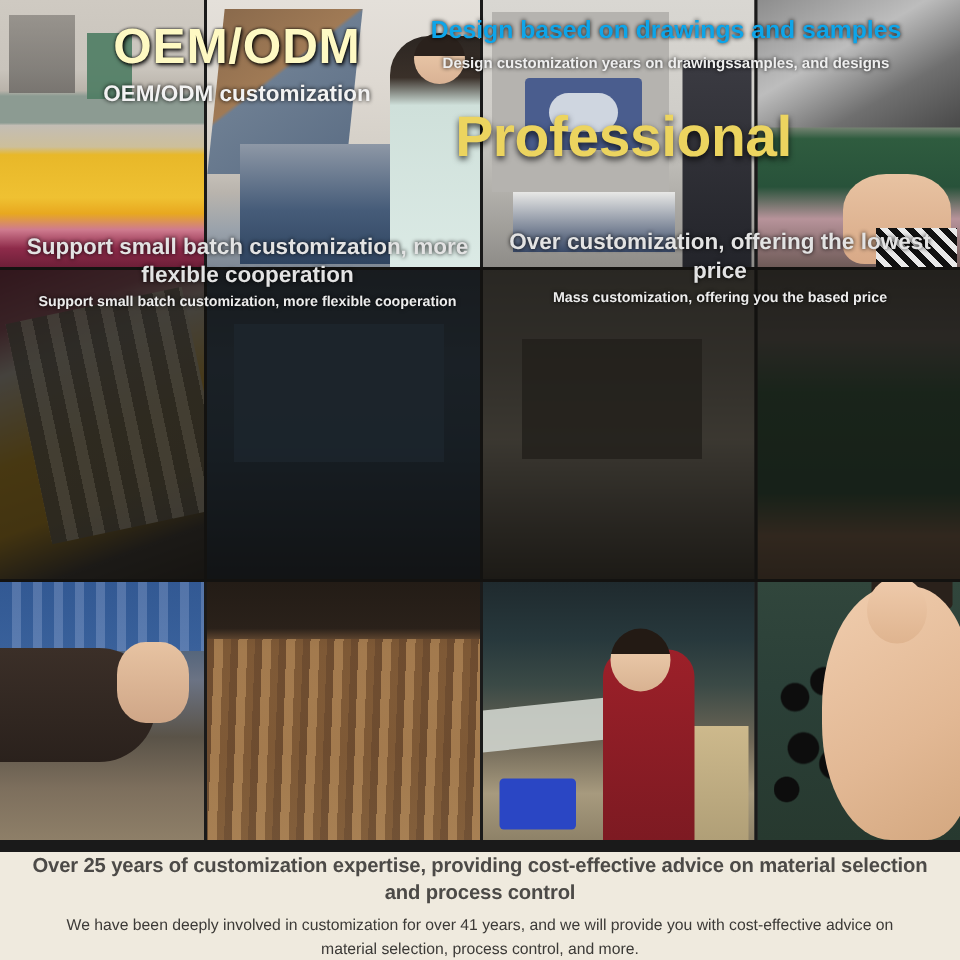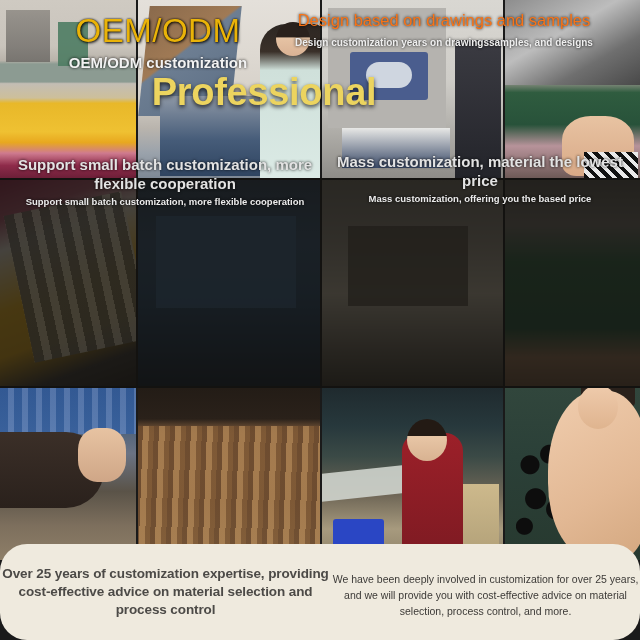--- a/index.html
+++ b/index.html
@@ -115,51 +115,51 @@
     background:linear-gradient(180deg,#efcbac,#dfb48f);}
   .p34 .dk{position:absolute;right:4%;top:0;width:40%;height:12%;background:#2a211b;border-radius:0 0 30% 30%;}
 
   
   .band{position:absolute;left:0;top:178px;width:640px;height:210px;
     background:rgba(18,16,14,.74);}
 
   
   .tx{position:absolute;text-align:center;color:#e9e9e9;}
   .t-oem{left:0;top:12px;width:316px;}
-  .t-oem .h{font-size:33px;font-weight:400;letter-spacing:.5px;color:#eab308;
+  .t-oem .h{font-size:33px;font-weight:700;letter-spacing:.5px;color:#fef9c3;
     text-shadow:0 0 2px rgba(0,0,0,.9),1px 1px 3px rgba(0,0,0,.9);}
   .t-oem .s{margin-top:4px;font-size:15px;font-weight:700;color:#f2f2f2;
     text-shadow:0 0 3px rgba(0,0,0,.95);}
 
   .t-design{left:258px;top:10px;width:372px;}
-  .t-design .h{font-size:16.5px;font-weight:400;line-height:21px;color:#f97316;
+  .t-design .h{font-size:16.5px;font-weight:700;line-height:21px;color:#0ea5e9;
     text-shadow:0 0 3px rgba(0,0,0,.95);}
   .t-design .s{margin-top:6px;font-size:10px;font-weight:700;color:#efefef;
     text-shadow:0 0 3px rgba(0,0,0,.95);}
 
-  .t-main{left:0;top:72px;width:528px;text-align:center;}
+  .t-main{left:0;top:72px;width:528px;text-align:right;}
   .t-main .h{font-size:38px;font-weight:700;line-height:41px;color:#ecd45f;
     text-shadow:0 2px 4px rgba(0,0,0,.75);letter-spacing:-.3px;}
 
   .t-bl{left:10px;top:155px;width:310px;}
   .t-bl .h{font-size:15px;font-weight:700;line-height:19px;color:#e3e3e3;
     text-shadow:0 0 3px rgba(0,0,0,.95);}
   .t-bl .s{margin-top:3px;font-size:9.5px;font-weight:700;color:#ececec;
     text-shadow:0 0 3px rgba(0,0,0,.95);}
 
   .t-br{left:326px;top:152px;width:308px;}
   .t-br .h{font-size:15px;font-weight:700;line-height:19px;color:#e3e3e3;
     text-shadow:0 0 3px rgba(0,0,0,.95);}
   .t-br .s{margin-top:3px;font-size:9.5px;font-weight:700;color:#ececec;
     text-shadow:0 0 3px rgba(0,0,0,.95);}
 
   
-  .footer{position:absolute;left:0;bottom:0;width:640px;height:96px;
-    background:#efeade;display:flex;flex-direction:row;align-items:center;
-    justify-content:center;text-align:center;border-radius:27px;}
+  .footer{position:absolute;left:0;bottom:0;width:640px;height:72px;
+    background:#efeade;display:flex;flex-direction:column;align-items:center;
+    justify-content:center;text-align:center;}
   .footer .fh{font-size:13.5px;font-weight:700;line-height:18px;color:#4c4a47;
     width:600px;letter-spacing:-.1px;}
   .footer .fs{margin-top:5px;font-size:10.5px;line-height:16px;color:#3c3a37;width:560px;}
 </style>
 </head>
 <body>
 
 <div class="poster">
 
   <div class="grid">
@@ -263,22 +263,22 @@
   <div class="tx t-main">
     <div class="h">Professional</div>
   </div>
 
   <div class="tx t-bl">
     <div class="h">Support small batch customization, more flexible cooperation</div>
     <div class="s">Support small batch customization, more flexible cooperation</div>
   </div>
 
   <div class="tx t-br">
-    <div class="h">Mass customization, material the lowest price</div>
+    <div class="h">Over customization, offering the lowest price</div>
     <div class="s">Mass customization, offering you the based price</div>
   </div>
 
   <div class="footer">
     <div class="fh">Over 25 years of customization expertise, providing cost-effective advice on material selection and process control</div>
-    <div class="fs">We have been deeply involved in customization for over 25 years, and we will provide you with cost-effective advice on material selection, process control, and more.</div>
+    <div class="fs">We have been deeply involved in customization for over 41 years, and we will provide you with cost-effective advice on material selection, process control, and more.</div>
   </div>
 
 </div>
 
 </body></html>

